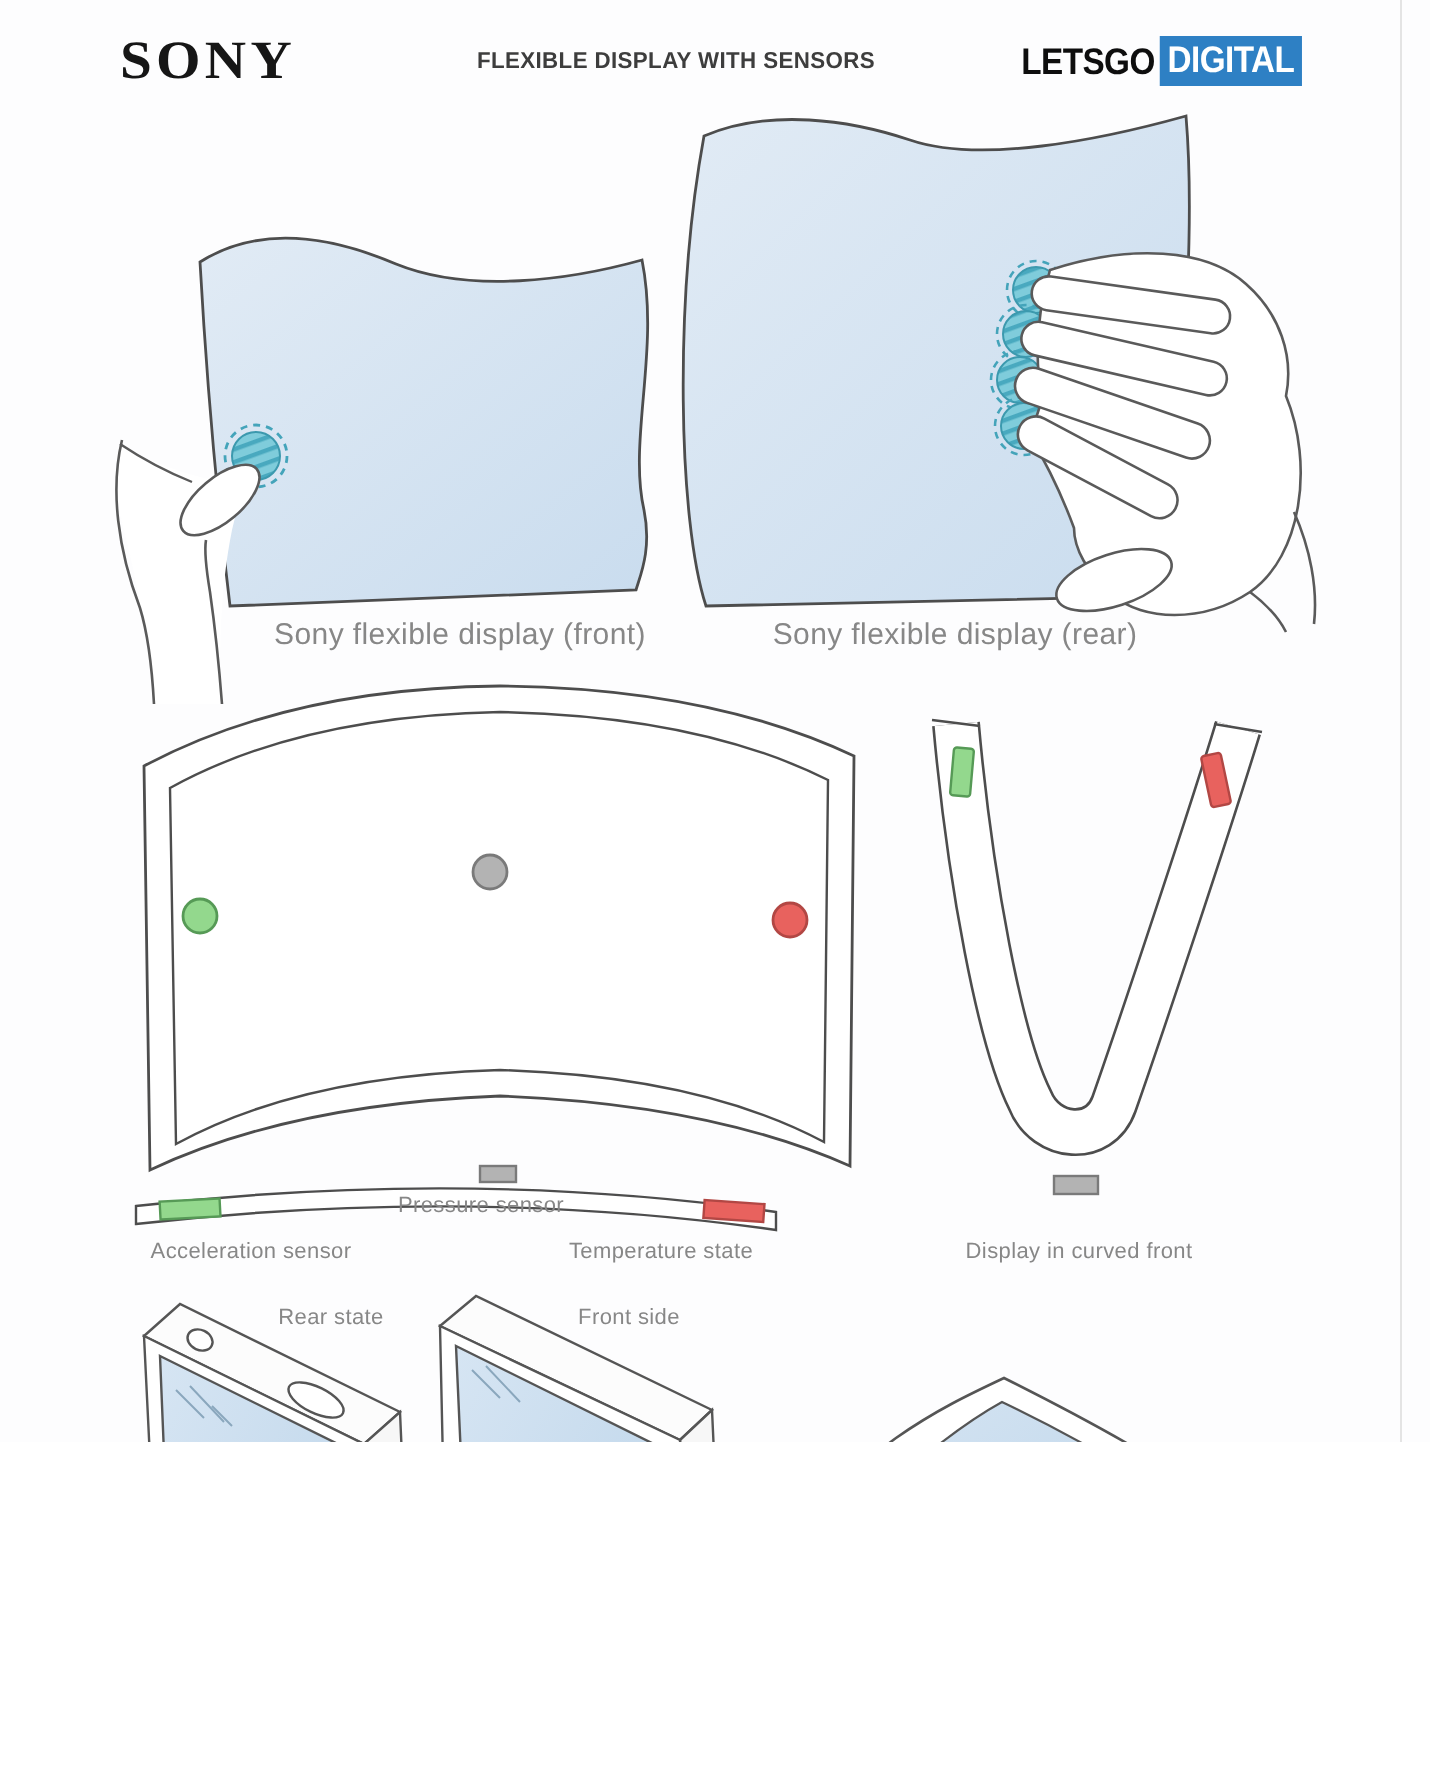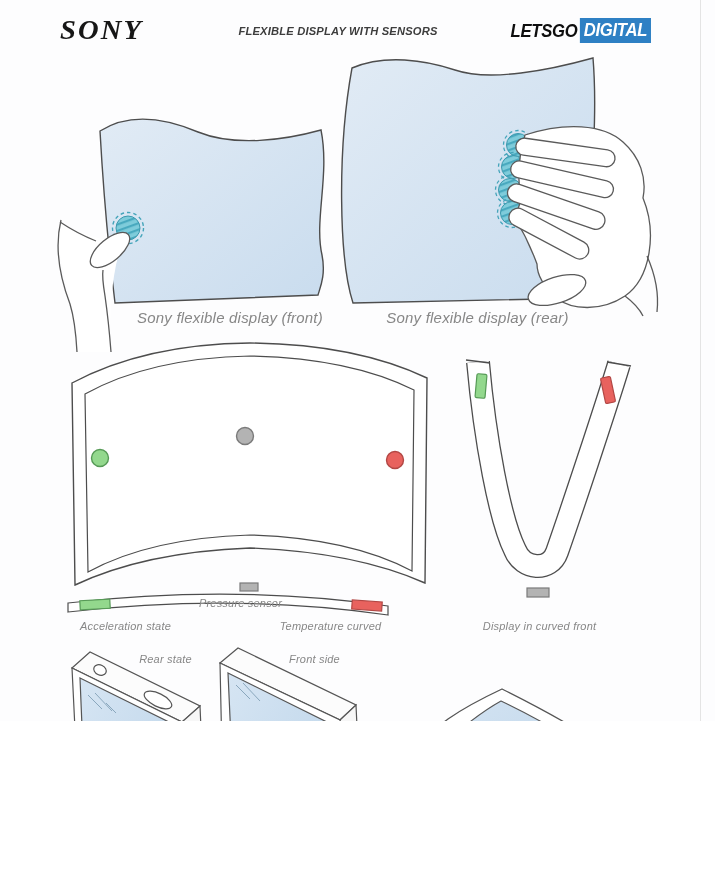--- a/index.html
+++ b/index.html
@@ -1,18 +1,18 @@
 <!DOCTYPE html>
 <html><head>
 <meta charset="utf-8">
 <style>
   html,body{margin:0;padding:0;background:#ffffff;}
   #page{
     position:relative;width:715px;height:721px;overflow:hidden;
-    background:#fdfdfe;font-family:"Liberation Sans",sans-serif;font-style:italic;
+    background:#fdfdfe;font-family:"Liberation Sans",sans-serif;
   }
   svg{position:absolute;overflow:visible;}
   .label{
     position:absolute;color:#878787;font-size:15px;letter-spacing:.2px;
     text-align:center;white-space:nowrap;
   }
   .label.small{font-size:11px;}
   .brand{
     position:absolute;left:60px;top:15px;
     font-family:"Liberation Serif",serif;font-weight:700;font-size:27px;
@@ -123,22 +123,22 @@
   <svg style="left:455px;top:350px" width="180" height="255">
     <path d="M 23,12 C 30,90 45,170 60,200 C 68,220 95,222 102,202 C 115,165 150,60 164,14" fill="none" stroke="#4d4d4d" stroke-width="24" stroke-linecap="butt"></path>
     <path d="M 23,12 C 30,90 45,170 60,200 C 68,220 95,222 102,202 C 115,165 150,60 164,14" fill="none" stroke="#ffffff" stroke-width="21.4" stroke-linecap="butt"></path>
     <path d="M 11,10 L 35,13 M 152,12 L 176,16" stroke="#4d4d4d" stroke-width="1.3"></path>
     <rect x="21" y="24" width="10" height="24" rx="1.5" transform="rotate(5 26 36)" stroke="#569a56" stroke-width="1.2" fill="#93d88d"></rect>
     <rect x="148" y="27" width="10" height="26" rx="1.5" transform="rotate(-12 153 40)" stroke="#b24744" stroke-width="1.2" fill="#e8625e"></rect>
     <rect x="72" y="238" width="22" height="9" stroke="#7a7a7a" stroke-width="1.2" fill="#b3b3b3"></rect>
   </svg>
 
   <div class="label small" style="left:158px;top:597px;width:165px">Pressure sensor</div>
-  <div class="label small" style="left:48px;top:620px;width:155px">Acceleration state</div>
-  <div class="label small" style="left:253px;top:620px;width:155px">Temperature curved</div>
+  <div class="label small" style="left:48px;top:620px;width:155px">Acceleration sensor</div>
+  <div class="label small" style="left:253px;top:620px;width:155px">Temperature state</div>
   <div class="label small" style="left:452px;top:620px;width:175px">Display in curved front</div>
 
   <svg style="left:0px;top:645px" width="715" height="248">
 
     <g stroke="#555555" stroke-width="1.2">
       <polygon points="72,23 90,7 200,61 182,77" fill="#fcfcfc"></polygon>
       <polygon points="182,77 200,61 208,244 192,248" fill="#f7f7f7"></polygon>
       <polygon points="72,23 182,77 192,248 83,248" fill="#ffffff"></polygon>
       <path d="M 80,33 L 175,80 L 184,233 Q 184,240 176,239 L 96,236 Q 88,236 88,228 Z" fill="url(#screenGrad)"></path>
       <ellipse cx="100" cy="25" rx="6.5" ry="5" transform="rotate(25 100 25)" fill="#ffffff"></ellipse>

